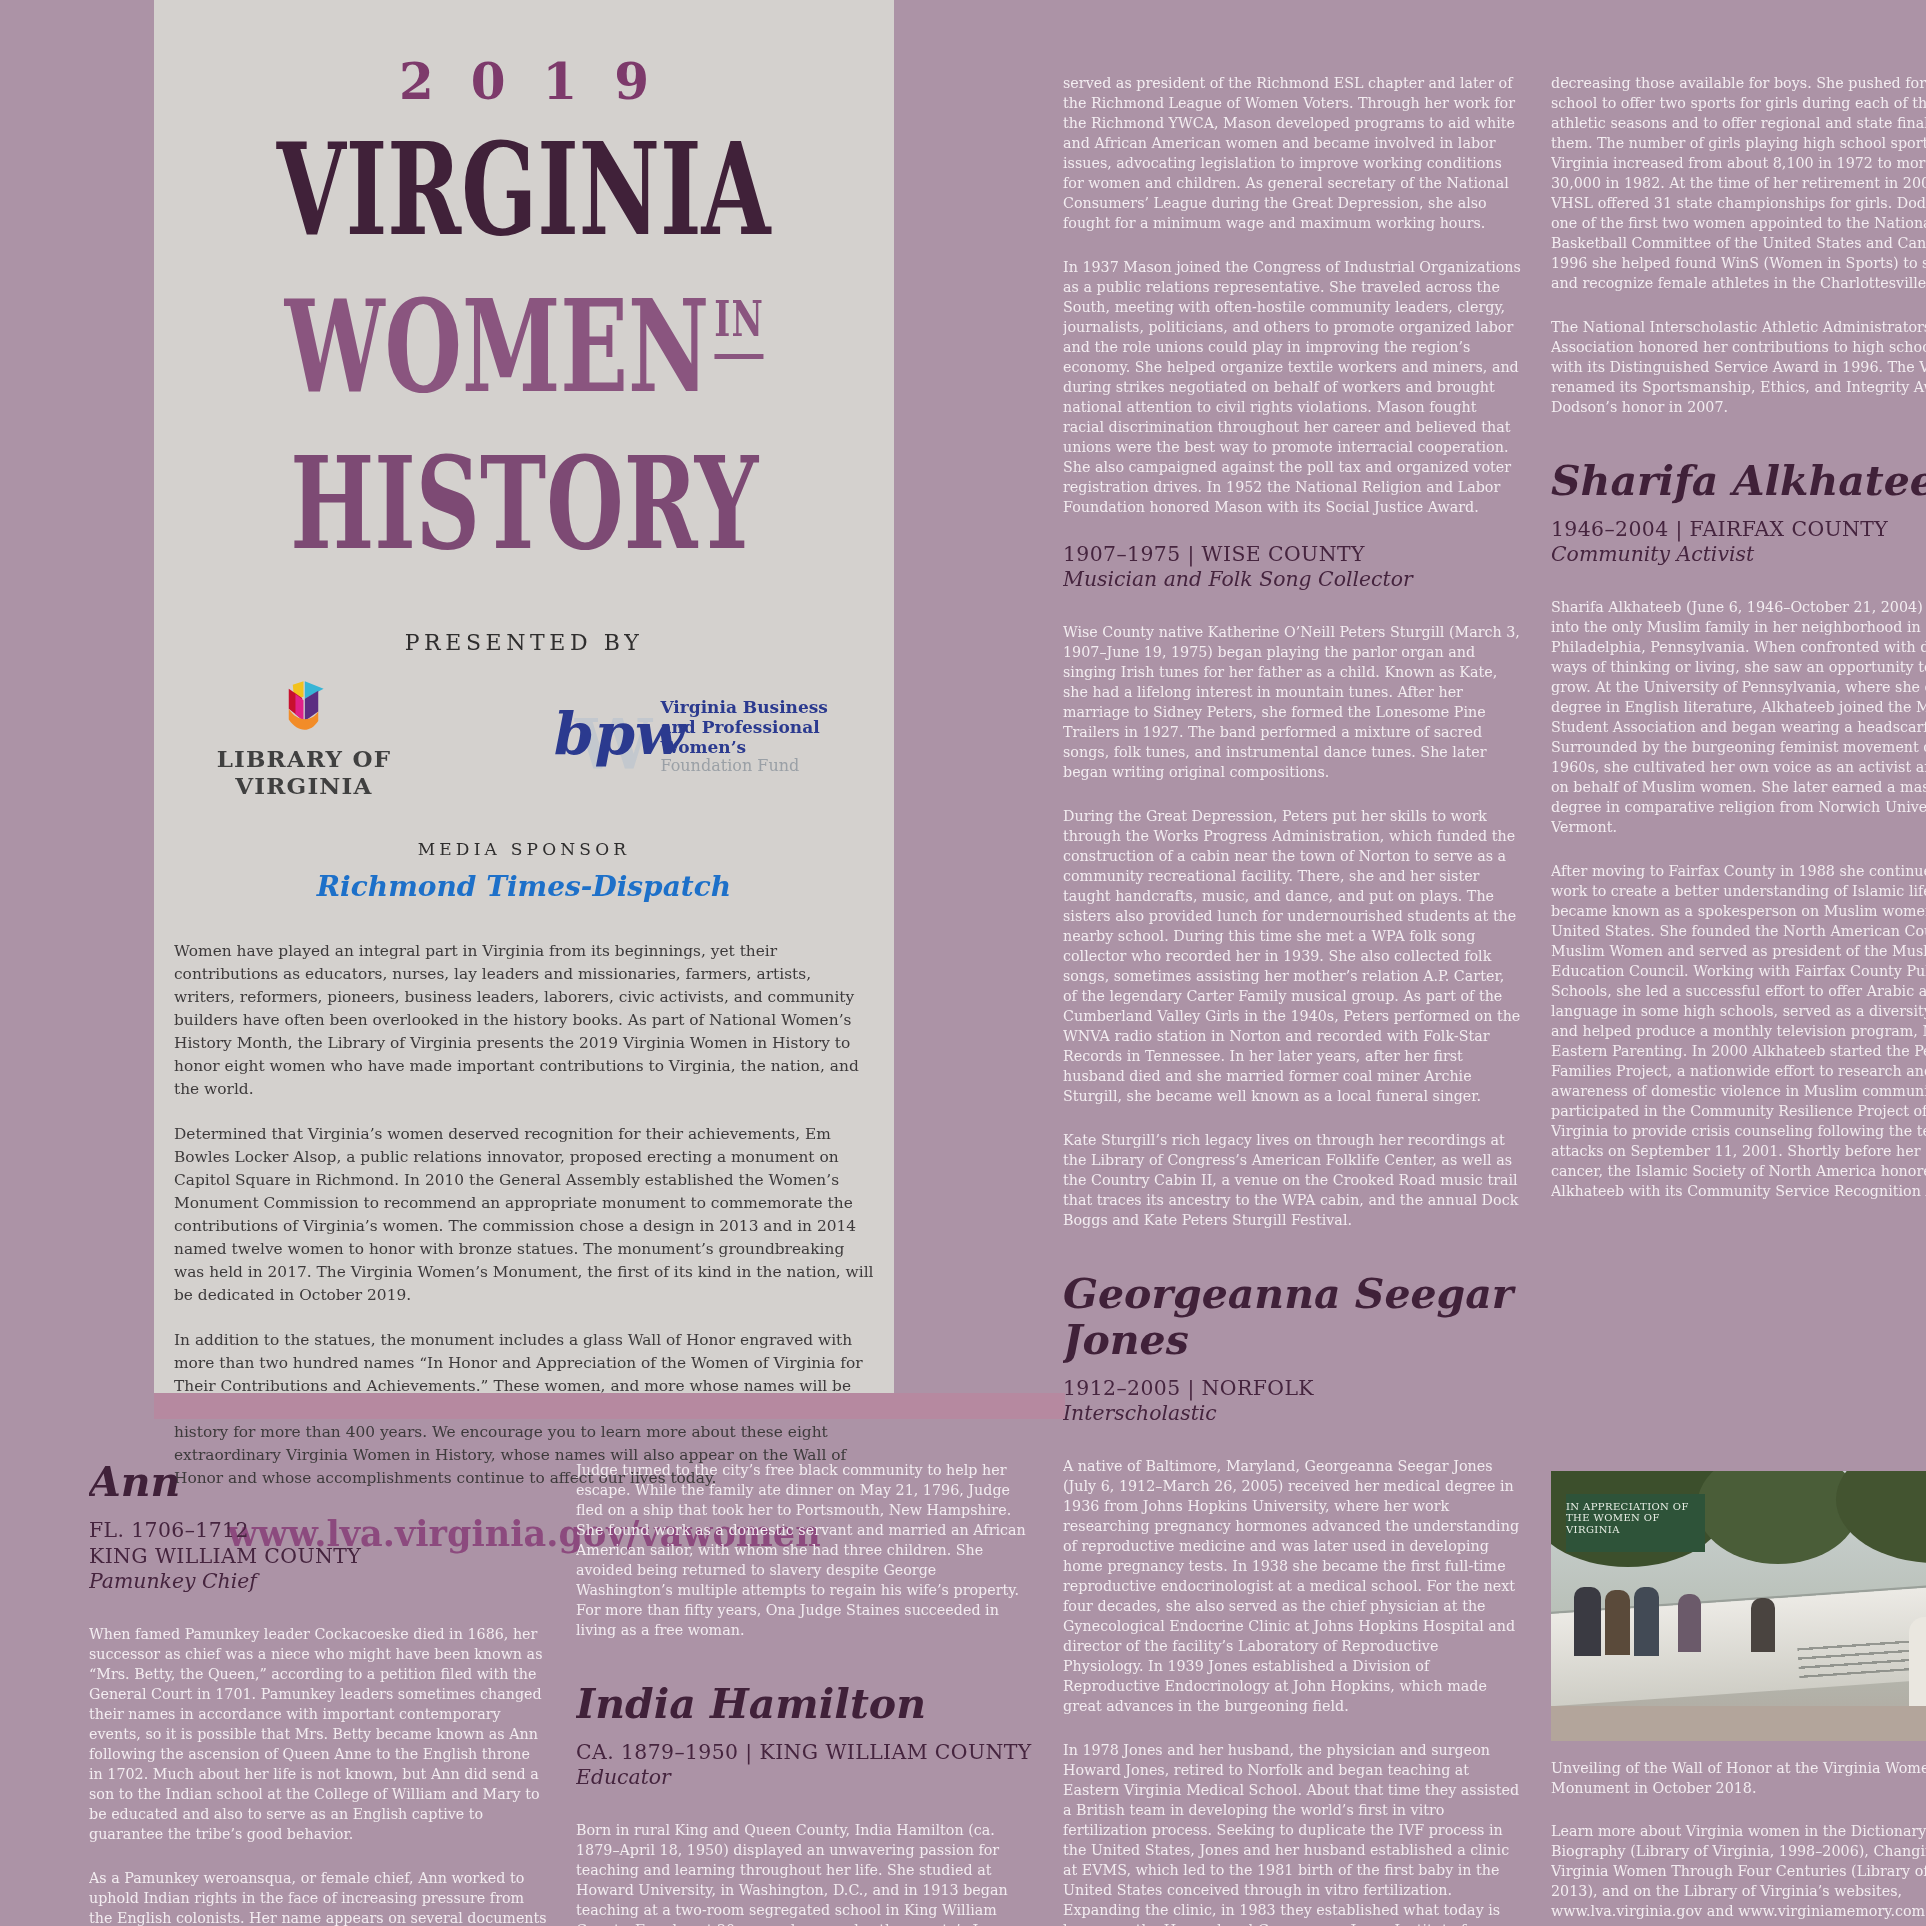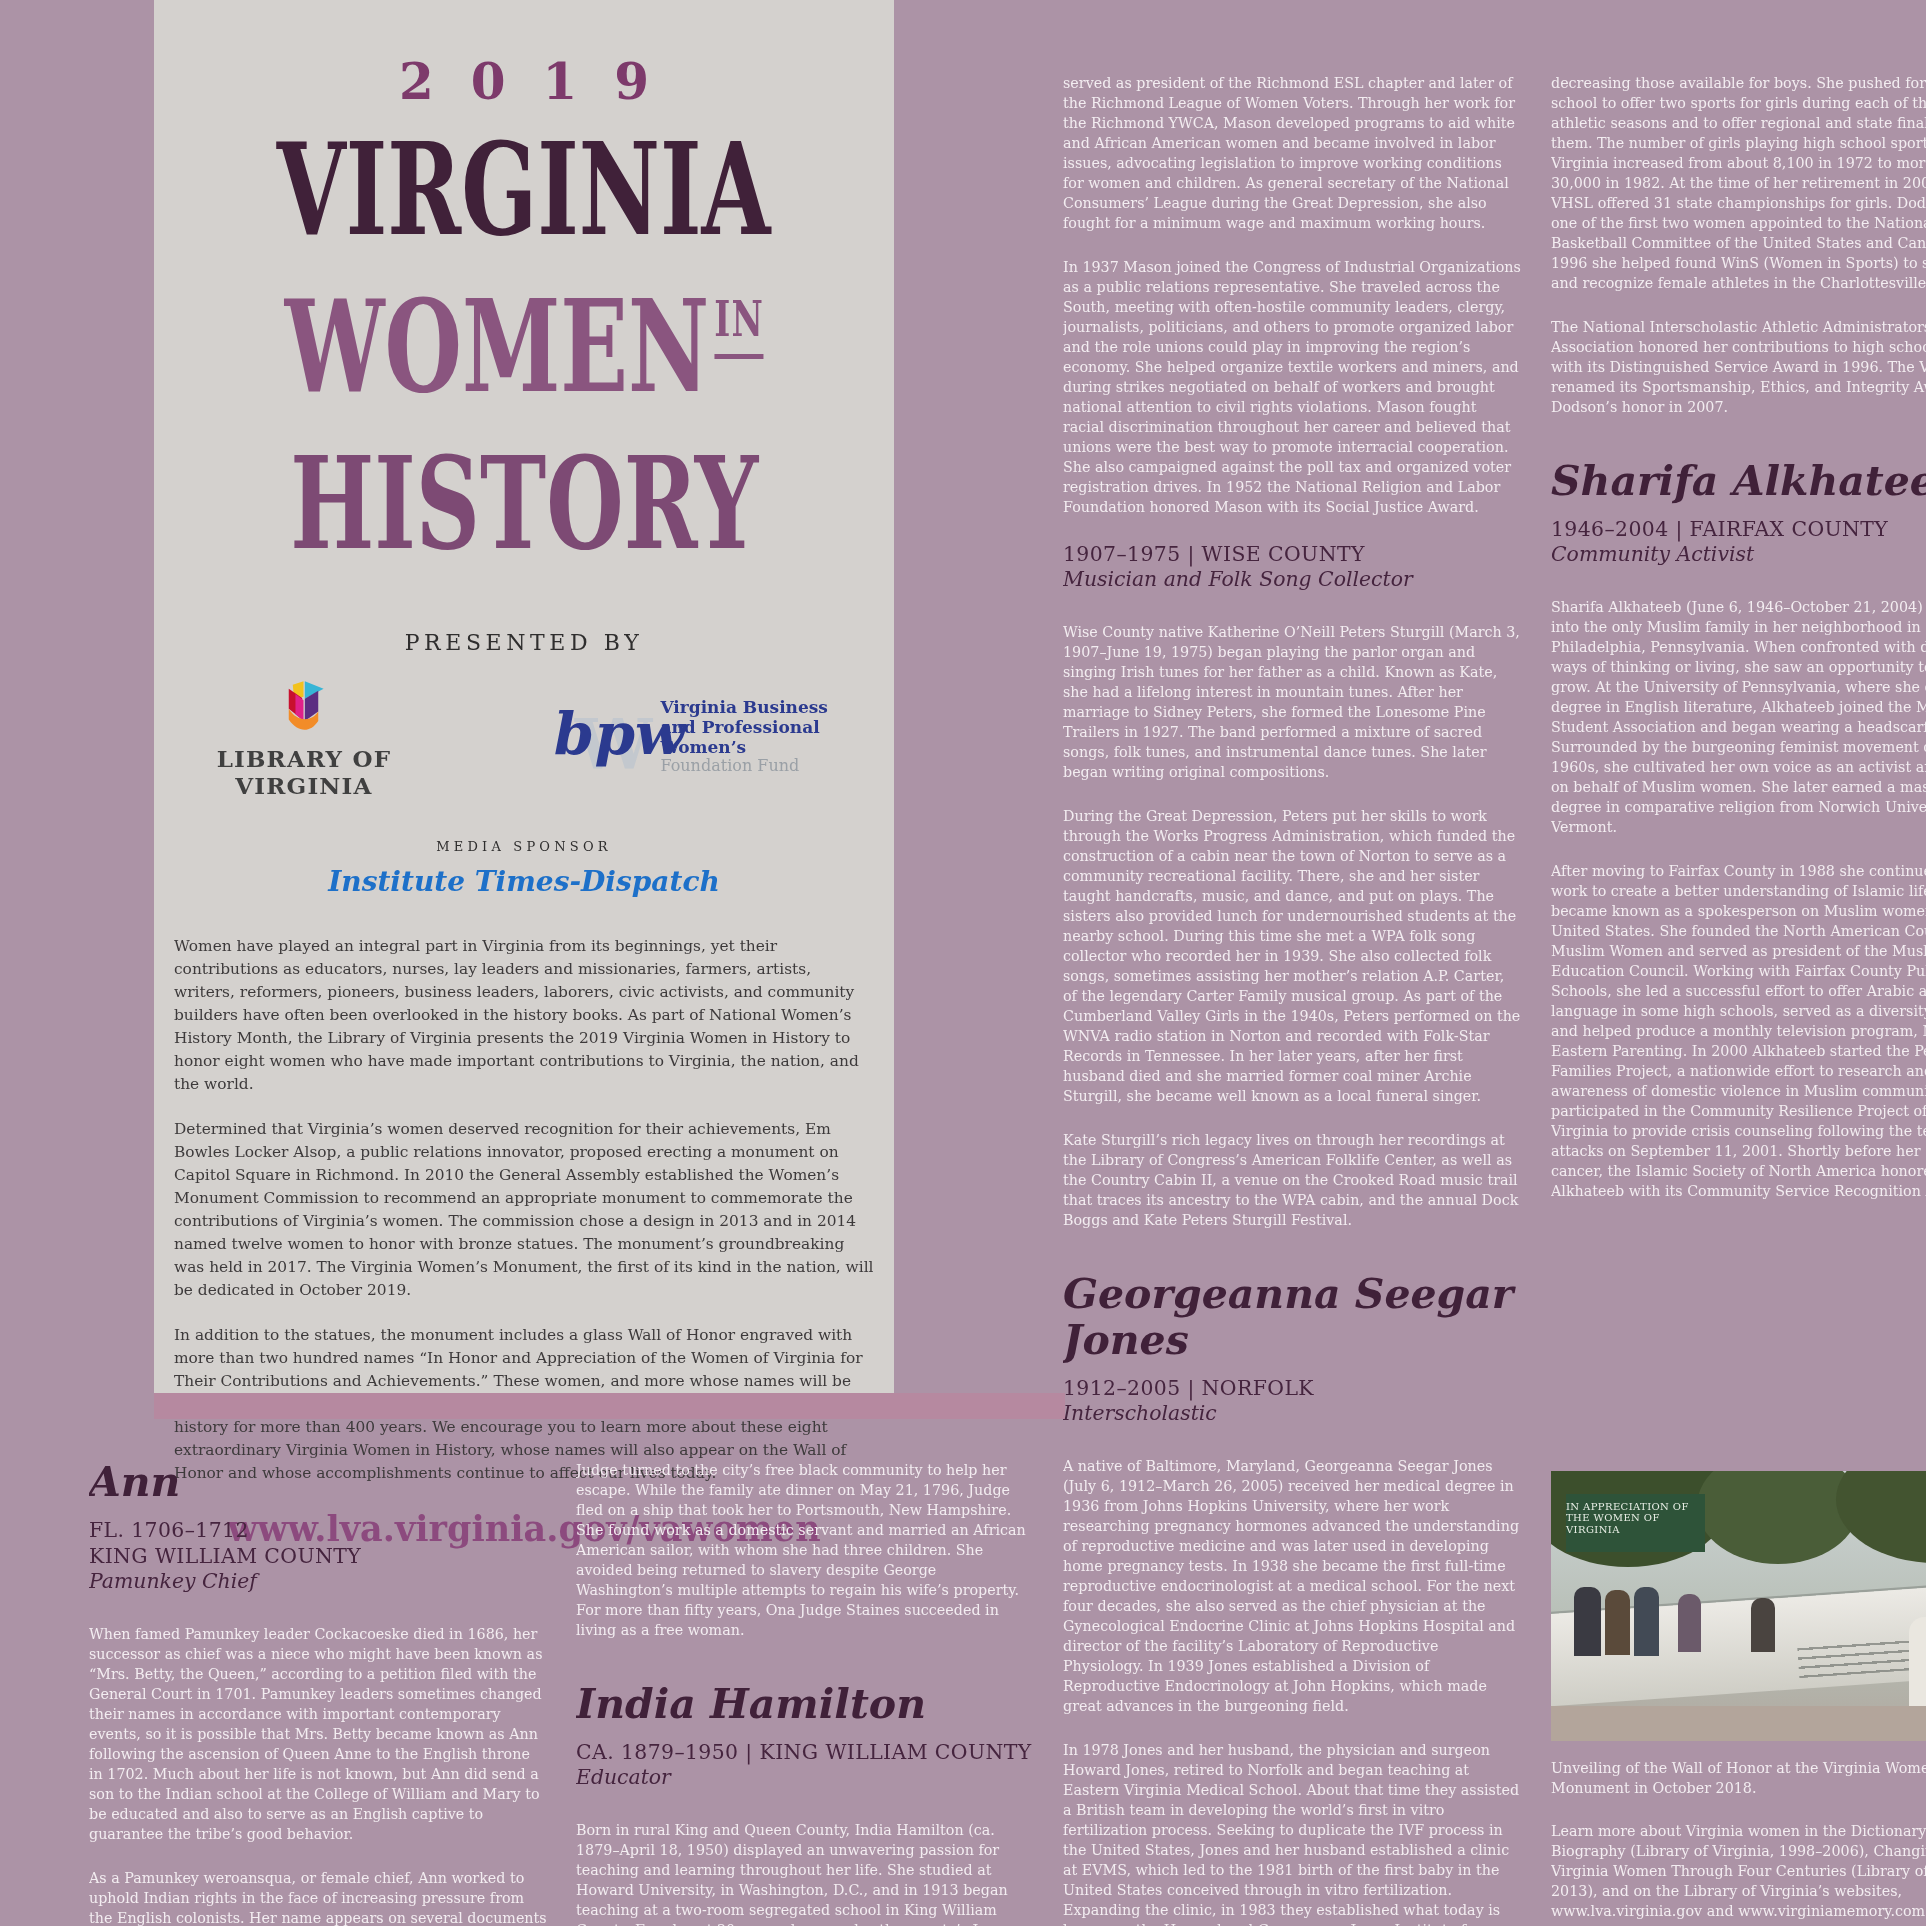--- a/index.html
+++ b/index.html
@@ -23,21 +23,21 @@
   .lov-logo{display:flex;flex-direction:column;align-items:center;}
   .lov-icon{width:67px;height:67px;}
   .lov-word{margin-top:4.6px;font-weight:bold;font-size:23px;letter-spacing:1.2px;color:#404040;font-family:"DejaVu Serif",serif;}
   .bpw{display:flex;align-items:center;gap:13.5px;}
   .bpw-mark{position:relative;width:100px;height:81px;}
   .bpw-w{position:absolute;left:21px;top:7.7px;font-size:69px;font-weight:bold;color:#c3c8ce;font-family:"DejaVu Serif",serif;}
   .bpw-script{position:absolute;left:0;top:3.9px;font-style:italic;font-weight:bold;font-size:58px;color:#2b3a8f;font-family:"DejaVu Serif",serif;}
   .bpw-text{text-align:left;font-family:"DejaVu Serif",serif;line-height:1.18;}
   .bpw-text .b1{font-weight:bold;font-size:17px;color:#2b3a8f;}
   .bpw-text .b2{font-size:16px;color:#9aa0a6;}
-  .sponsor{margin-top:40px;font-size:13px;letter-spacing:4.2px;color:#2f2e2e;}
+  .sponsor{margin-top:40px;font-size:17px;letter-spacing:4.2px;color:#2f2e2e;}
   .rtd{margin-top:10.8px;font-weight:bold;font-style:italic;font-size:28px;color:#1d70c9;font-family:"DejaVu Serif",serif;}
   .intro{margin:37px 20px 0;text-align:left;font-size:15.4px;line-height:23px;color:#3d3a3b;}
   .intro p{margin:0 0 22.3px;}
   .vawomen-url{margin-top:11.6px;font-weight:bold;font-size:35px;color:#8c4a7e;}
   
   .col{position:absolute;overflow:hidden;color:#f3edf1;font-size:14.3px;line-height:20px;}
   .col1{left:89px;top:1460px;width:458px;height:1287px;}
   .col2{left:576px;top:1460px;width:458px;height:1287px;}
   .col3{left:1063px;top:73px;width:458px;height:2681px;}
   .col4{left:1551px;top:73px;width:458px;height:2423px;}
@@ -110,21 +110,21 @@
           <span class="bpw-script">bpw</span>
         </div>
         <div class="bpw-text">
           <div class="b1">Virginia Business</div>
           <div class="b1">and Professional Women’s</div>
           <div class="b2">Foundation Fund</div>
         </div>
       </div>
     </div>
     <div class="sponsor">MEDIA SPONSOR</div>
-    <div class="rtd">Institute Times-Dispatch</div>
+    <div class="rtd">Richmond Times-Dispatch</div>
     <div class="intro">
       <p>Women have played an integral part in Virginia from its beginnings, yet their contributions as educators, nurses, lay leaders and missionaries, farmers, artists, writers, reformers, pioneers, business leaders, laborers, civic activists, and community builders have often been overlooked in the history books. As part of National Women’s History Month, the Library of Virginia presents the 2019 Virginia Women in History to honor eight women who have made important contributions to Virginia, the nation, and the world.</p>
       <p>Determined that Virginia’s women deserved recognition for their achievements, Em Bowles Locker Alsop, a public relations innovator, proposed erecting a monument on Capitol Square in Richmond. In 2010 the General Assembly established the Women’s Monument Commission to recommend an appropriate monument to commemorate the contributions of Virginia’s women. The commission chose a design in 2013 and in 2014 named twelve women to honor with bronze statues. The monument’s groundbreaking was held in 2017. The Virginia Women’s Monument, the first of its kind in the nation, will be dedicated in October 2019.</p>
       <p>In addition to the statues, the monument includes a glass Wall of Honor engraved with more than two hundred names “In Honor and Appreciation of the Women of Virginia for Their Contributions and Achievements.” These women, and more whose names will be added in the future, represent the countless women who have been a part of Virginia’s history for more than 400 years. We encourage you to learn more about these eight extraordinary Virginia Women in History, whose names will also appear on the Wall of Honor and whose accomplishments continue to affect our lives today.</p>
     </div>
     <div class="vawomen-url">www.lva.virginia.gov/vawomen</div>
   </div>
   <div class="accent-band"></div>
 
   <div class="col col1">

